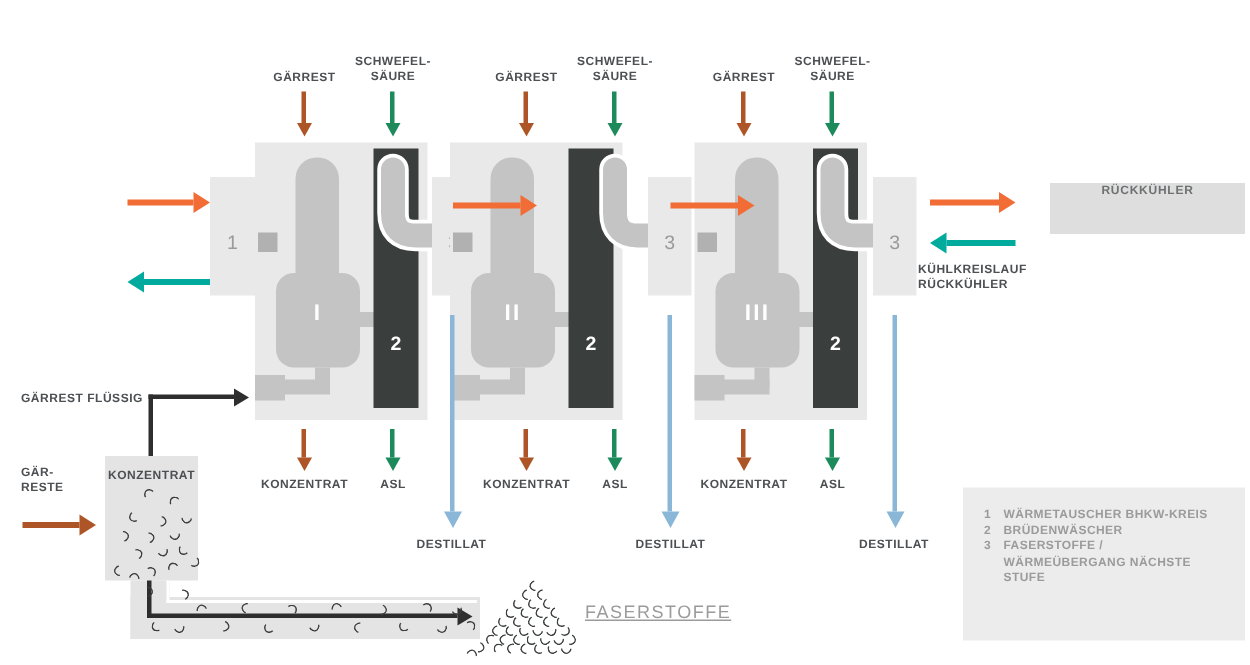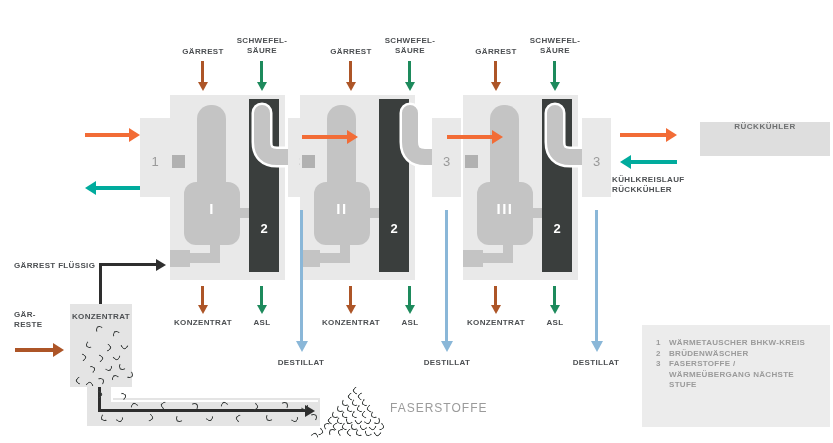--- a/index.html
+++ b/index.html
@@ -46,21 +46,21 @@
   .sep{position:absolute;left:70px;top:304px;width:62px;height:83px;background:#e4e4e4;}
   .duct{position:absolute;background:#e4e4e4;}
   .wline{position:absolute;background:#fff;}
   .rueck{position:absolute;left:700px;top:122px;width:130px;height:34px;background:#dedede;
      text-align:center;line-height:34px;font:bold 8px "Liberation Sans",sans-serif;color:#6e7071;letter-spacing:.5px;}
   .legend{position:absolute;left:642px;top:325px;width:188px;height:102px;background:#ececec;
      box-sizing:border-box;padding:13px 14px;}
   .legrow{display:grid;grid-template-columns:13px 1fr;font:bold 8px/10.5px "Liberation Sans",sans-serif;
      color:#9b9b9b;letter-spacing:.3px;}
   .legfoot{margin-top:9px;font:bold 8px/10.5px "Liberation Sans",sans-serif;color:#9b9b9b;letter-spacing:.3px;}
-  .faser{position:absolute;left:390px;top:401px;font:12px "Liberation Sans",sans-serif;color:#9b9b9b;letter-spacing:1px;}
+  .faser{position:absolute;left:390px;top:401px;font:12px "Liberation Sans",sans-serif;color:#9b9b9b;letter-spacing:1px;text-decoration:underline;}
 </style>
 </head>
 <body>
 
 <div id="canvas">
 
   <div class="lbl center" style="left:173px;top:47px;width:60px;">GÄRREST</div>
   <div class="lbl center" style="left:232px;top:36px;width:60px;">
     <span>SCHWEFEL-</span><br>
     <span>SÄURE</span>

